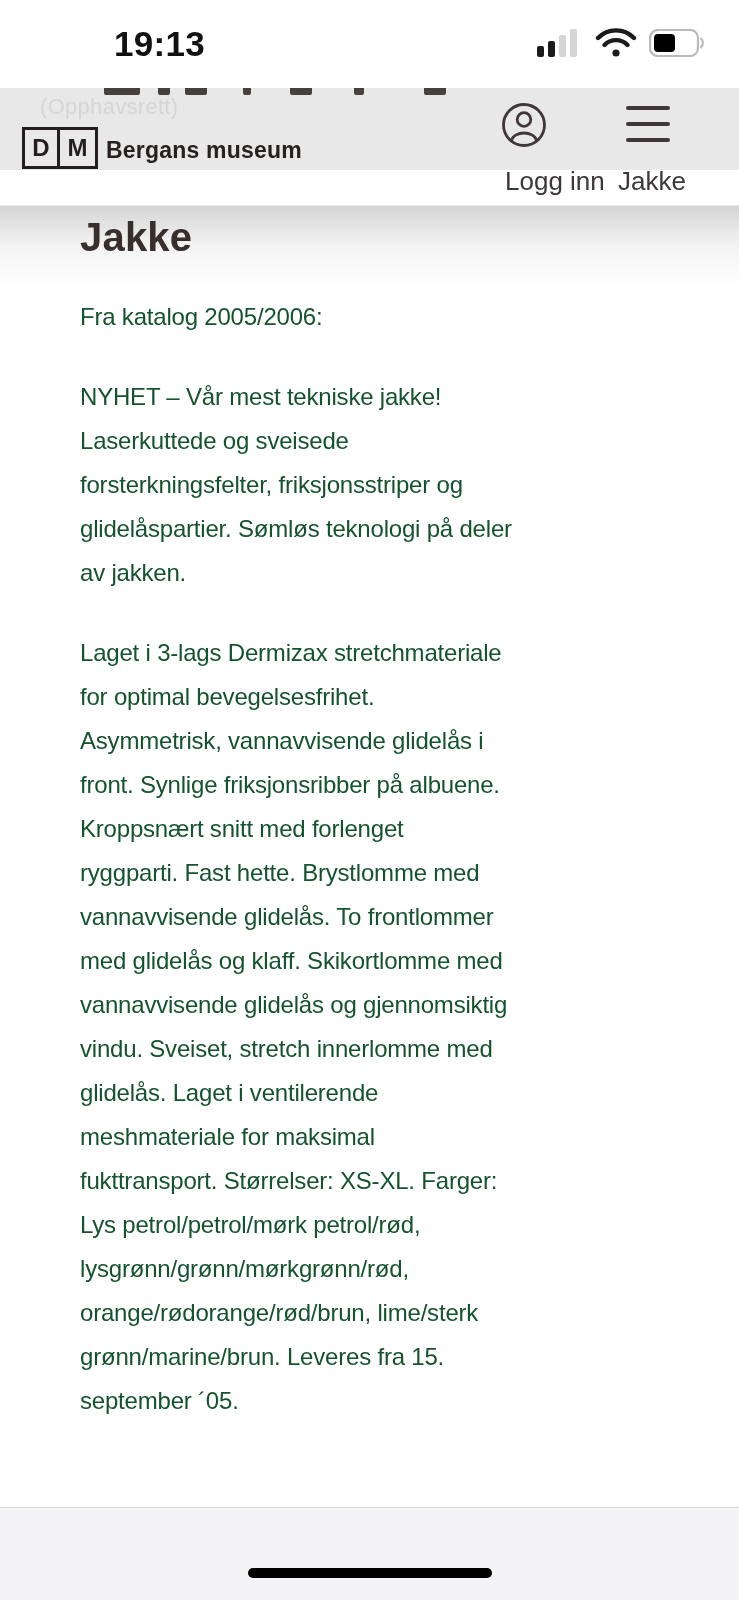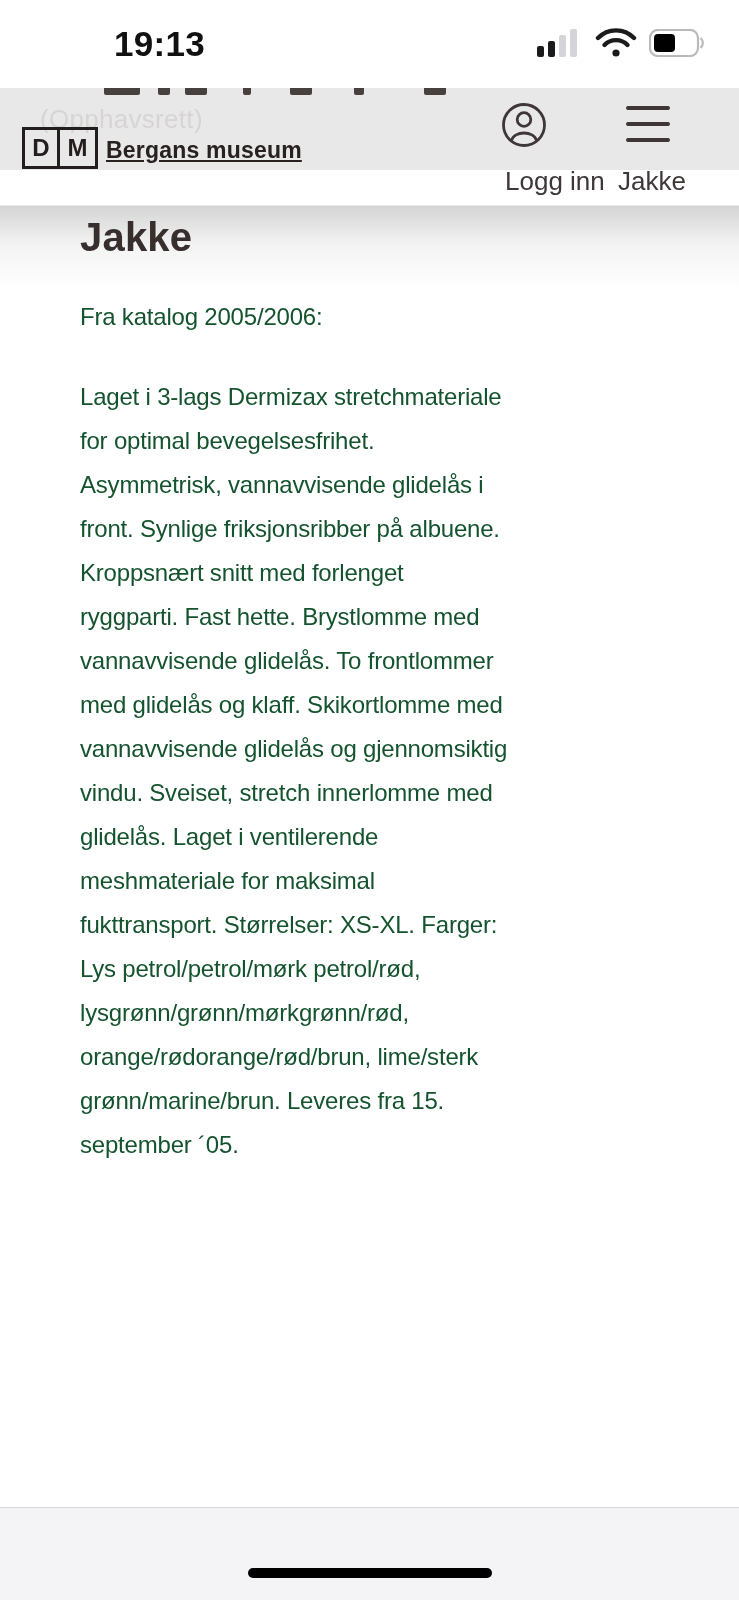--- a/index.html
+++ b/index.html
@@ -17,31 +17,31 @@
   
   .statusbar { position:fixed; top:0; left:0; width:739px; height:86px;
                background:#ffffff; z-index:30;margin-left:38px; }
   .time { position:absolute; left:76px; top:24px; font-size:35px;
           font-weight:bold; color:#111; letter-spacing:0.3px; }
   .sicons { position:absolute; right:72px; top:28px; display:flex;
             align-items:center; gap:12px; }
 
   .siteheader { position:fixed; top:88px; left:0; width:739px; height:82px;
                 background:#E9E8E8; z-index:20; }
-  .ghostline { position:absolute; left:40px; top:16px; font-size:26px;
+  .ghostline { position:absolute; left:40px; top:6px; font-size:22px;
                color:#D7D4D4; letter-spacing:0.3px; }
   .clipdash { position:absolute; top:0; height:7px; background:#46403F;
               border-radius:0 0 2px 2px; }
   .dmlogo { position:absolute; left:22px; top:39px; display:flex; }
   .dmbox { width:38px; height:42px; border:3px solid #231D1D;
            display:flex; align-items:center; justify-content:center;
            font-size:24px; font-weight:bold; color:#231D1D; }
   .dmbox + .dmbox { border-left:none; }
   .sitename { position:absolute; left:106px; top:49px; font-size:23px;
-              font-weight:bold; color:#272120; letter-spacing:0.2px;text-decoration:underline; }
+              font-weight:bold; color:#272120; letter-spacing:0.2px; }
   .hicon { position:absolute; top:14px; }
   .login-icon { left:501px; }
   .burger { left:626px; top:18px; width:44px; }
   .burger div { height:4px; background:#3E3637; border-radius:2px;
                 margin-bottom:12px; }
 
   .subheader { position:fixed; top:170px; left:0; width:739px; height:35px;
                background:#ffffff; z-index:20; }
   .hlabel { position:absolute; top:-4px; font-size:26px; color:#3E3637; }
   .login-label { left:478px;margin-left:27px; }
@@ -61,20 +61,25 @@
   .urltext { font-size:25px; color:#1F1F21; letter-spacing:0.2px; }
   .homebar { position:absolute; left:calc(50% - 122px); top:60px; width:244px;
              height:10px; border-radius:5.5px; background:#000; }
 </style>
 </head>
 <body>
 
 <main class="content">
   <h1>Jakke</h1>
   <p>Fra katalog 2005/2006:</p>
+  <p>NYHET – Vår mest tekniske jakke!
+Laserkuttede og sveisede
+forsterkningsfelter, friksjonsstriper og
+glidelåspartier. Sømløs teknologi på deler
+av jakken.</p>
   <p>Laget i 3-lags Dermizax stretchmateriale
 for optimal bevegelsesfrihet.
 Asymmetrisk, vannavvisende glidelås i
 front. Synlige friksjonsribber på albuene.
 Kroppsnært snitt med forlenget
 ryggparti. Fast hette. Brystlomme med
 vannavvisende glidelås. To frontlommer
 med glidelås og klaff. Skikortlomme med
 vannavvisende glidelås og gjennomsiktig
 vindu. Sveiset, stretch innerlomme med

